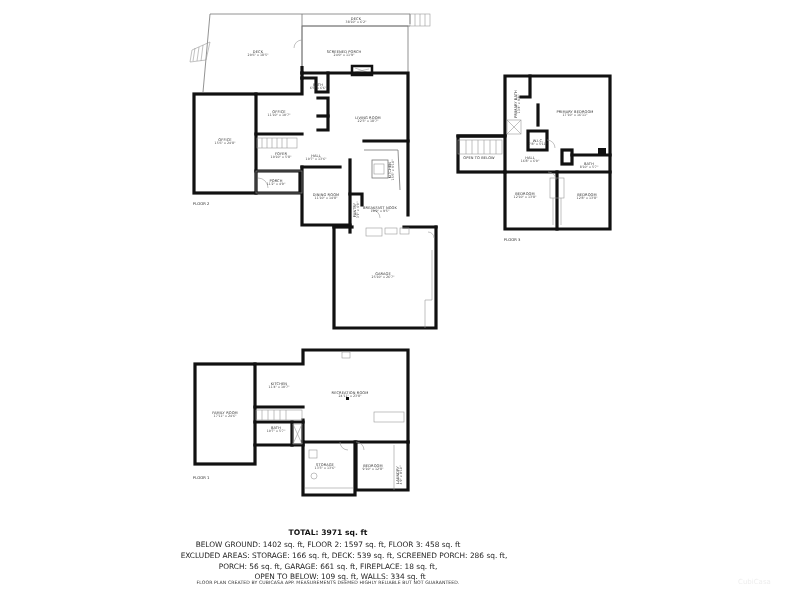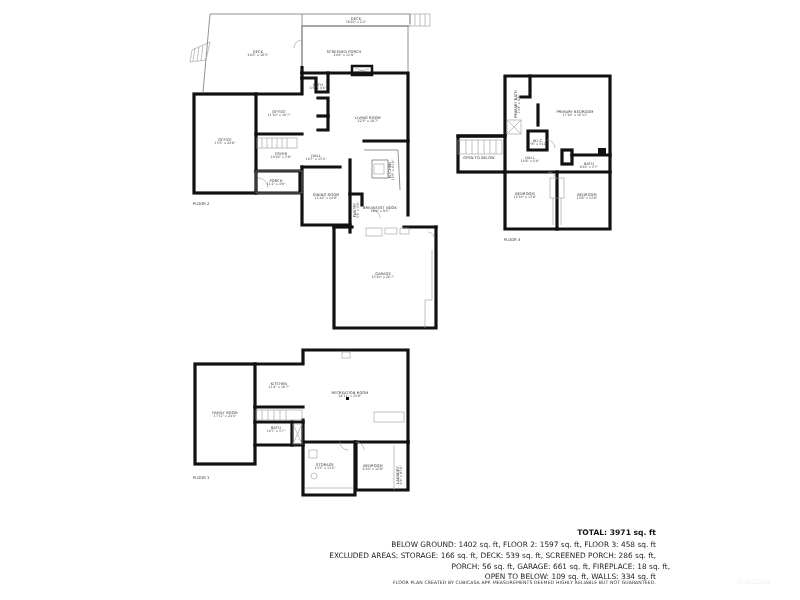--- a/index.html
+++ b/index.html
@@ -6,24 +6,24 @@
   body { width:800px; height:600px; position:relative; overflow:hidden; font-family:"DejaVu Sans", sans-serif; color:#333; }
   svg.plan { position:absolute; left:0; top:0; width:800px; height:600px; }
   .wall { stroke:#111; stroke-width:3.2; fill:none; stroke-linecap:square; }
   .thin { stroke:#777; stroke-width:0.8; fill:none; }
   .thin2 { stroke:#999; stroke-width:0.6; fill:none; }
   .lbl { position:absolute; text-align:center; transform:translate(-50%,-50%); white-space:nowrap; line-height:1.15; }
   .lbl .n { font-size:3.6px; letter-spacing:0.1px; text-transform:uppercase; color:#333; display:block; }
   .lbl .d { font-size:3.2px; color:#444; display:block; }
   .lbl.v { transform:translate(-50%,-50%) rotate(-90deg); }
   .floor-tag { position:absolute; font-size:3.8px; color:#333; text-transform:uppercase; }
-  .footer { position:absolute; left:0; width:656px; text-align:right; font-family:"DejaVu Sans", sans-serif; }
+  .footer { position:absolute; left:0; width:656px; text-align:center; font-family:"DejaVu Sans", sans-serif; }
   .f-total { top:528px; font-size:7.6px; font-weight:bold; color:#111; }
   .f-line { font-size:7.4px; color:#222; }
-  .f1 { top:540px; } .f2 { top:551px; } .f3 { top:562px;margin-left:14px; } .f4 { top:572px; }
+  .f1 { top:540px; } .f2 { top:551px;padding-left:16px; } .f3 { top:562px; } .f4 { top:572px;margin-left:12px; }
   .f-credit { top:580px; font-size:4.6px; color:#333; letter-spacing:0.1px; }
   .watermark { position:absolute; left:738px; top:578px; font-size:7px; color:#eee; }
 </style>
 </head>
 <body>
 
 <svg class="plan" viewBox="0 0 800 600">
 
   <g>
 

